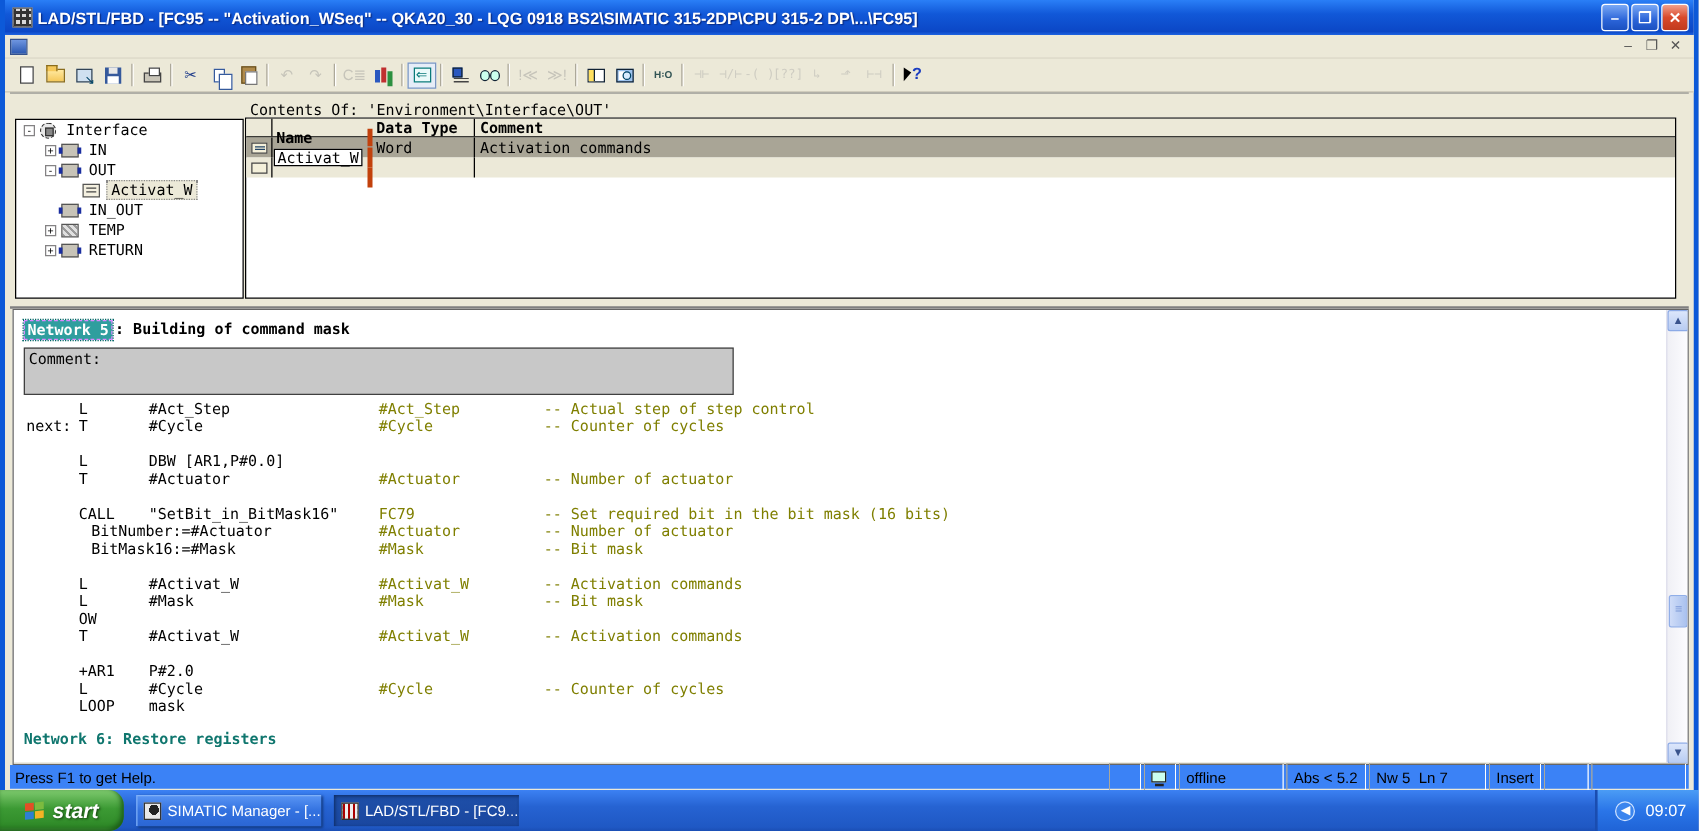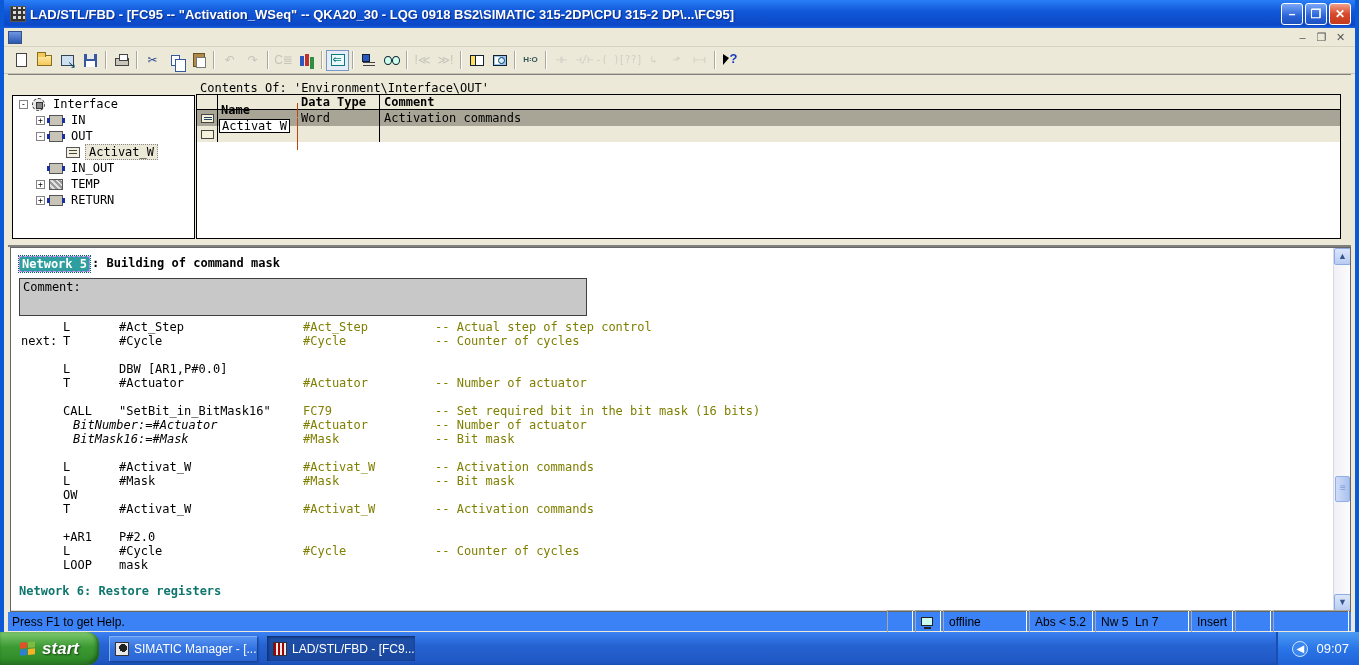--- a/index.html
+++ b/index.html
@@ -95,41 +95,41 @@
   .tree-label { padding:0 3px; }
   .tree-label.selected { background:#ece9d8; border:1px dotted #8a8a8a; }
 
   .contents-label { position:absolute; left:192px; top:6px; font:12px "DejaVu Sans Mono",monospace; color:#000; }
   .var-table { position:absolute; left:188px; top:19px; right:10px; height:145px; background:#fff; border:1px solid #000; }
   .vt-row { display:flex; height:16px; font:12px "DejaVu Sans Mono",monospace; align-items:center; }
   .vt-row.header { background:#ece9d8; font-weight:bold; height:15px; border-bottom:1px solid #000; }
   .vt-row.selected { background:#a9a596; }
   .vt-row.empty { background:#ece9d8; }
   .vt-c0 { width:21px; height:100%; border-right:1px solid #000; display:flex; align-items:center; justify-content:center; flex:none; }
-  .vt-c1 { width:80px; padding-left:3px; height:100%; border-right:1px solid #c2410c; display:flex; align-items:center; flex:none;margin-top:16px; }
+  .vt-c1 { width:80px; padding-left:3px; height:100%; border-right:4px solid #c2410c; display:flex; align-items:center; flex:none;margin-top:16px; }
   .vt-c2 { width:82px; padding-left:3px; height:100%; border-right:1px solid #000; display:flex; align-items:center; flex:none; }
   .vt-c3 { flex:1; padding-left:4px; display:flex; align-items:center; height:100%; }
   .name-edit { background:#fff; border:1px solid #000; padding:0 2px; margin-left:-2px; height:14px; line-height:13px; }
   .decl-icon { width:13px; height:9px; border:1px solid #444; background:#f4f0da; position:relative; }
   .decl-icon.lines:before { content:""; position:absolute; left:2px; top:2px; width:8px; height:1px; background:#246; box-shadow:0 2px 0 #246; }
 
   .splitter { position:absolute; left:0; top:170px; width:100%; height:2px; background:#808080; }
 
   
   .code-area { position:absolute; left:2px; right:0; top:172px; bottom:0; background:#fff; border:1px solid #666; overflow:hidden; }
   .net-title { position:absolute; left:8px; top:8px; font:bold 12px "DejaVu Sans Mono",monospace; display:flex; }
   .net-badge { background:#2f9e9e; color:#fff; padding:0 2px; border:1px dashed #d8f; outline:1px dotted #066; }
   .net-text { color:#000; margin-left:2px; }
   .comment-box { position:absolute; left:8px; top:30px; width:568px; height:38px; background:#c8c8c8; border:1px solid #404040; font:12px "DejaVu Sans Mono",monospace; padding:1px 3px; color:#000; }
   .code-lines { position:absolute; left:0; top:72px; width:100%; }
   .code-line { position:relative; height:14px; font:12px "DejaVu Sans Mono",monospace; white-space:pre; }
   .cl-label   { position:absolute; left:10px;  color:#000; }
   .cl-instr   { position:absolute; left:52px;  color:#000; }
   .cl-operand { position:absolute; left:108px; color:#000; }
-  .cl-param   { position:absolute; left:62px;  color:#000;font-style:italic; }
+  .cl-param   { position:absolute; left:62px;  color:#000; }
   .cl-symbol  { position:absolute; left:292px; color:#7f7f00; }
   .cl-comment { position:absolute; left:424px; color:#7f7f00; }
   .net6 { position:absolute; left:8px; top:336px; font:bold 12px "DejaVu Sans Mono",monospace; color:#0f766e; }
   .net6-strip { position:absolute; left:0; top:362px; width:1322px; height:6px; background:#dedacb; }
 
   
   .vscroll { position:absolute; right:0; top:0; width:17px; height:100%; background:linear-gradient(90deg,#f0f0f5,#fcfcff); border-left:1px solid #d8d8e8; }
   .sb-btn { position:absolute; left:0; width:17px; height:17px; background:linear-gradient(#dce6fb,#b8ccf2); border:1px solid #8caae6; border-radius:2px; color:#39538c; font-size:9px; text-align:center; line-height:15px; }
   .sb-btn.up { top:0; } .sb-btn.down { bottom:0; }
   .sb-thumb { position:absolute; left:1px; top:228px; width:15px; height:26px; background:linear-gradient(90deg,#cfdcf8,#aac2ef); border:1px solid #90aee8; border-radius:2px; }

